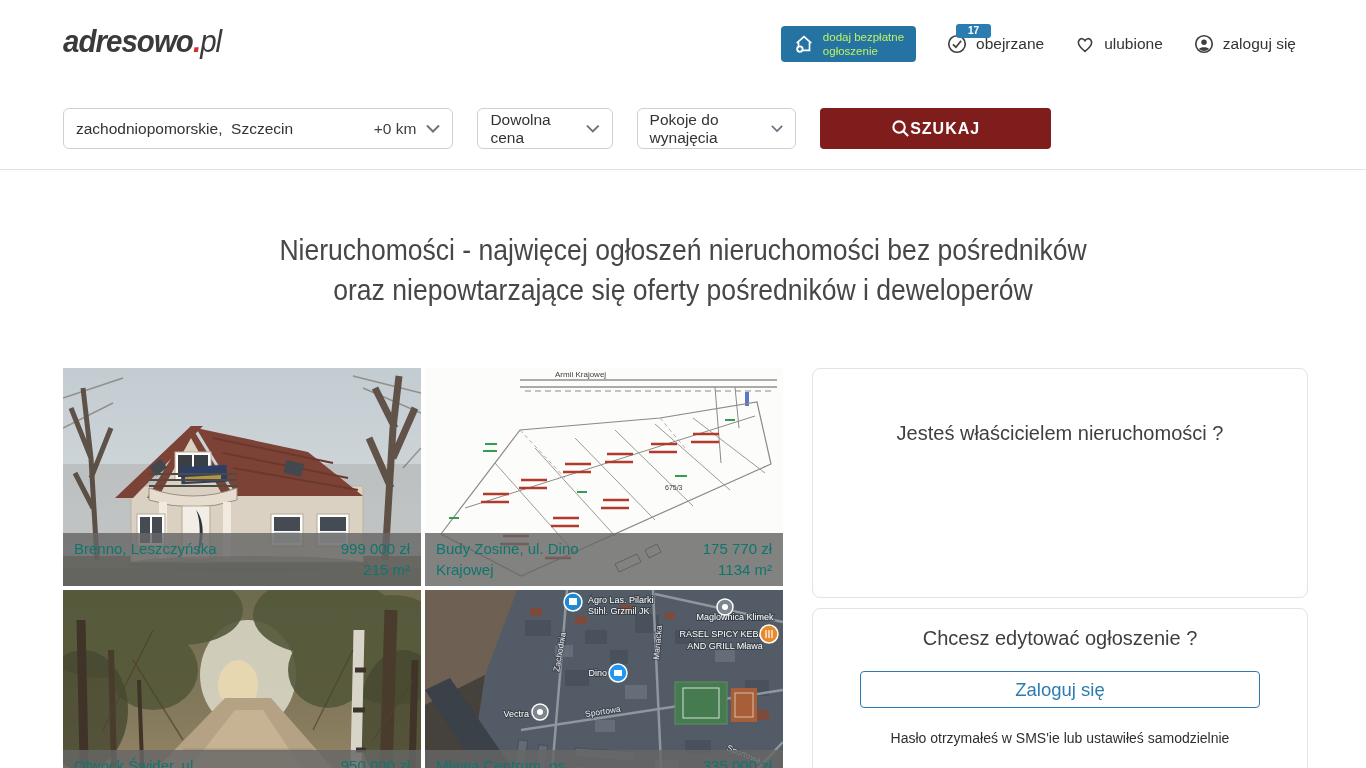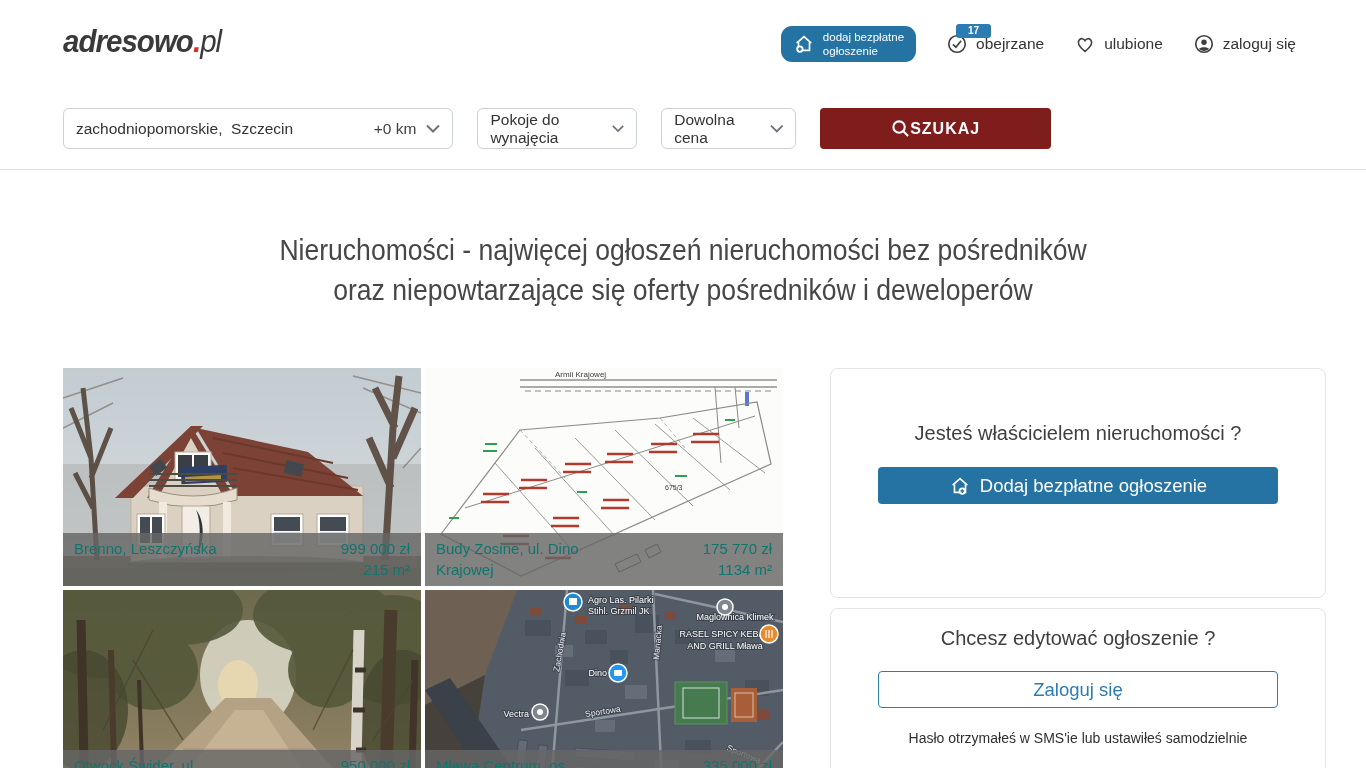--- a/index.html
+++ b/index.html
@@ -8,21 +8,21 @@
   .stage { position:relative; width:1366px; height:768px; }
 
   
   .logo { position:absolute; left:63px; top:24px; font-size:31px; font-style:italic;
     letter-spacing:-1px; transform:scaleX(.95); transform-origin:left center; white-space:nowrap; }
   .logo .nm { font-weight:800; color:#3a3a3a; }
   .logo .dot { font-weight:800; color:#d63031; }
   .logo .tld { font-weight:400; color:#3a3a3a; }
 
   .hdr-actions { position:absolute; top:26px; right:70px; display:flex; align-items:center; gap:30px; }
-  .add-btn { background:#2573a2; color:#ffffff; border:none; border-radius:11px; height:36px;
+  .add-btn { background:#2573a2; color:#bef264; border:none; border-radius:4px; height:36px;
     display:flex; align-items:center; gap:8px; padding:4px 12px; cursor:pointer; }
   .add-btn .txt { font-size:11.5px; line-height:1.25; text-align:left; }
   .hdr-link { display:flex; align-items:center; gap:8px; font-size:15.5px; color:#333; cursor:pointer; position:relative; }
   .icon22 { width:22px; height:22px; flex:none; }
   .badge { position:absolute; top:-9px; left:10px; background:#2b7cb0; color:#fff;
     font-size:10px; font-weight:bold; padding:1px 12px; border-radius:3px; line-height:1.2; }
 
   
   .search-row { position:absolute; top:108px; left:63px; width:988px; display:flex; gap:24px; }
   .field { height:41px; border:1px solid #ccd1d6; border-radius:6px; background:#fff;
@@ -47,21 +47,21 @@
   
   .card { position:absolute; width:358px; height:218px; overflow:hidden; cursor:pointer; background:#ddd; }
   .card svg.thumb { position:absolute; left:0; top:0; }
   .cap { position:absolute; left:0; right:0; bottom:0; background:rgba(103,103,103,.82);
     color:#0f766e; display:flex; justify-content:space-between; padding:5px 11px 6px 11px; }
   .cap .loc { font-size:15px; line-height:21px; max-width:58%; }
   .cap .nums { text-align:right; font-size:15px; line-height:21px; }
   .card.row2 .cap { bottom:auto; top:160px; min-height:58px; }
 
   
-  .side-card { position:absolute; left:830px; width:496px; background:#fff;
+  .side-card { position:absolute; left:812px; width:496px; background:#fff;
     border:1px solid #e3e3e3; border-radius:8px; text-align:center; }
   .sc1 { top:368px; height:230px; padding-top:53px; }
   .sc2 { top:608px; height:170px; padding-top:18px; }
   .side-card h2 { font-size:20px; font-weight:400; color:#3f3f3f; }
   .side-btn { width:400px; height:37px; margin:22px auto 0 auto; border-radius:4px;
     font-size:18.5px; display:flex; align-items:center; justify-content:center; gap:9px; cursor:pointer;
     font-family:"Liberation Sans", sans-serif; }
   .side-btn.fill { background:#2573a2; color:#fff; border:none; }
   .side-btn.line { background:#fff; color:#2b7cb0; border:1px solid #2b7cb0; }
   .side-note { margin-top:21px; font-size:14px; color:#2f2f2f; }
@@ -131,28 +131,28 @@
   <div class="search-row">
     <div class="field f-loc">
       <span class="loc">zachodniopomorskie,  Szczecin</span>
       <span class="radius">
         <span>+0 km</span>
         <svg class="chev" viewBox="0 0 14 9" fill="none" stroke="#6b7280" stroke-width="2">
             <path d="M1 1.5 L7 7.5 L13 1.5"></path>
           </svg>
       </span>
     </div>
+    <div class="field f-price">
+      <span>Dowolna cena</span>
+      <svg class="chev" viewBox="0 0 14 9" fill="none" stroke="#6b7280" stroke-width="2">
+          <path d="M1 1.5 L7 7.5 L13 1.5"></path>
+        </svg>
+    </div>
     <div class="field f-type">
       <span>Pokoje do wynajęcia</span>
-      <svg class="chev" viewBox="0 0 14 9" fill="none" stroke="#6b7280" stroke-width="2">
-          <path d="M1 1.5 L7 7.5 L13 1.5"></path>
-        </svg>
-    </div>
-    <div class="field f-price">
-      <span>Dowolna cena</span>
       <svg class="chev" viewBox="0 0 14 9" fill="none" stroke="#6b7280" stroke-width="2">
           <path d="M1 1.5 L7 7.5 L13 1.5"></path>
         </svg>
     </div>
     <button class="szukaj">
       <svg width="19" height="19" viewBox="0 0 20 20" fill="none" stroke="#fff" stroke-width="2.2">
         <circle cx="8.5" cy="8.5" r="6"></circle>
           <path d="M13 13 L18 18"></path>
       </svg>
       <span>SZUKAJ</span>
@@ -407,31 +407,20 @@
       <span class="loc">Mława Centrum, os.</span>
       <span class="nums">
         <div>335 000 zł</div>
         <div></div>
       </span>
     </div>
   </div>
 
   <div class="side-card sc1">
     <h2>Jesteś właścicielem nieruchomości ?</h2>
-    <button class="side-btn fill">
-      <span style="display:inline-flex;">
-        <svg viewBox="0 0 24 24" width="22" height="22" fill="none" stroke="#fff" stroke-width="1.8">
-          <path d="M4 11 L12 4 L20 11"></path>
-            <path d="M6 10 V19 H18 V10"></path>
-          <circle cx="14.5" cy="17.5" r="4" fill="#fff" stroke="none"></circle>
-          <path d="M14.5 15.5 V19.5 M12.5 17.5 H16.5" stroke="#2573a2" stroke-width="1.6"></path>
-        </svg>
-      </span>
-      <span>Dodaj bezpłatne ogłoszenie</span>
-    </button>
   </div>
 
   <div class="side-card sc2">
     <h2>Chcesz edytować ogłoszenie ?</h2>
     <button class="side-btn line">
       <span>Zaloguj się</span>
     </button>
     <div class="side-note">Hasło otrzymałeś w SMS'ie lub ustawiłeś samodzielnie</div>
   </div>
 

